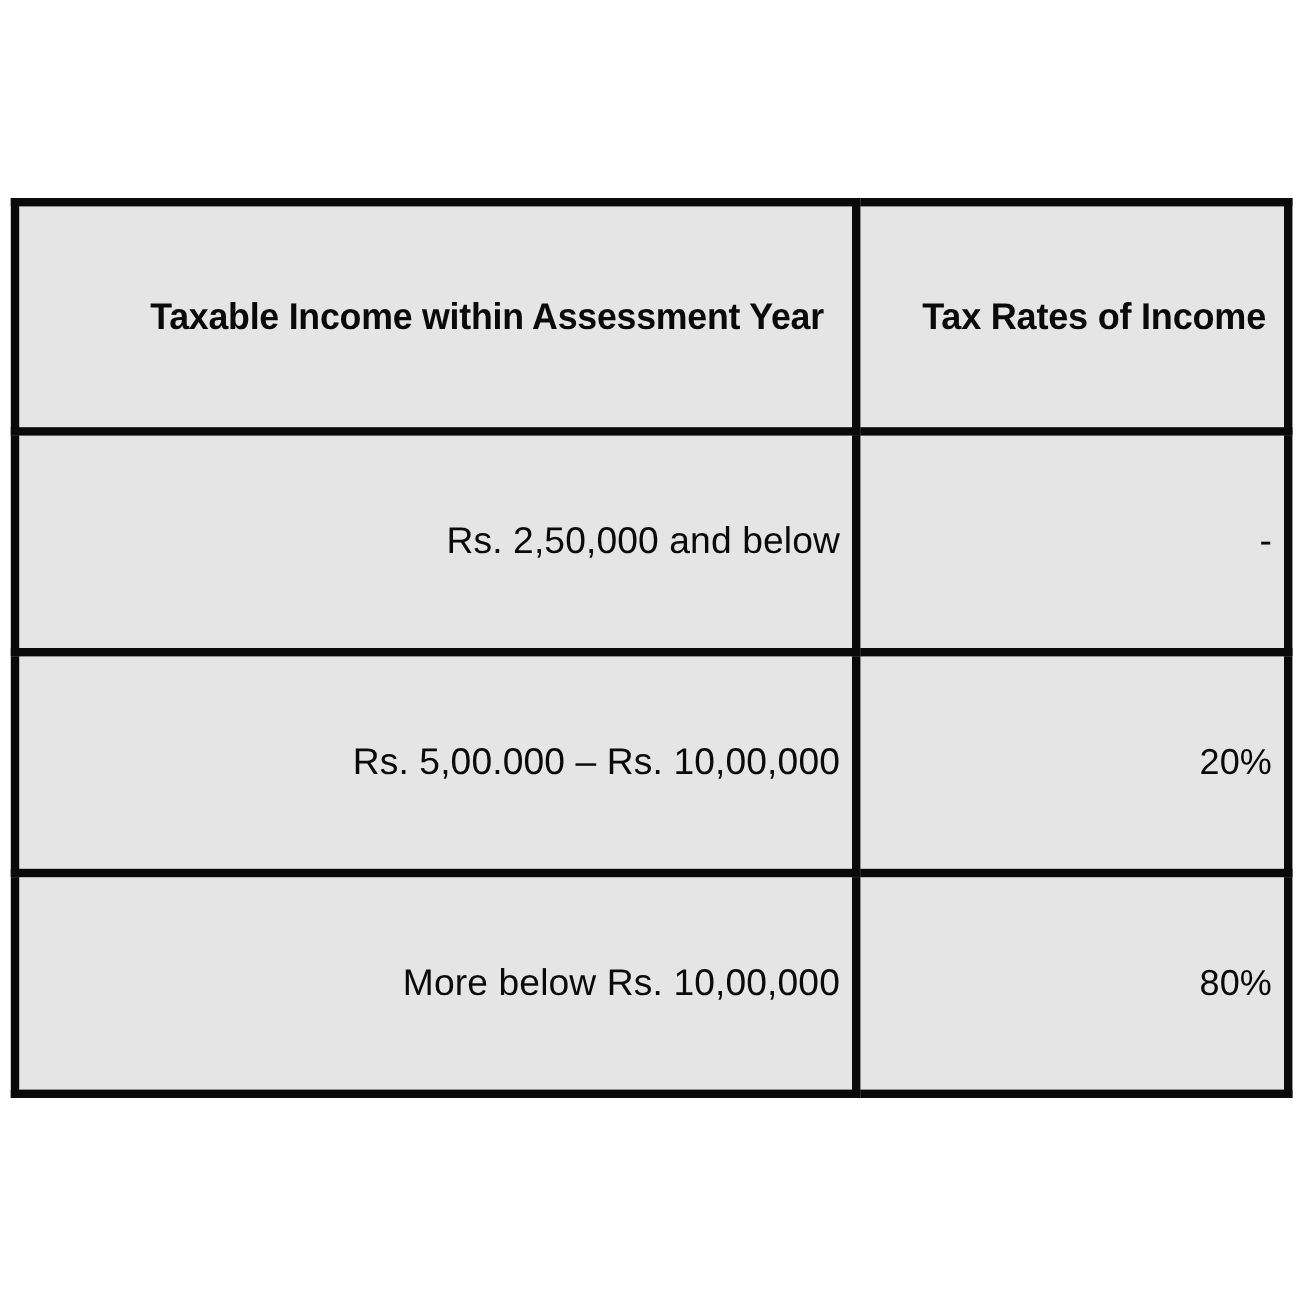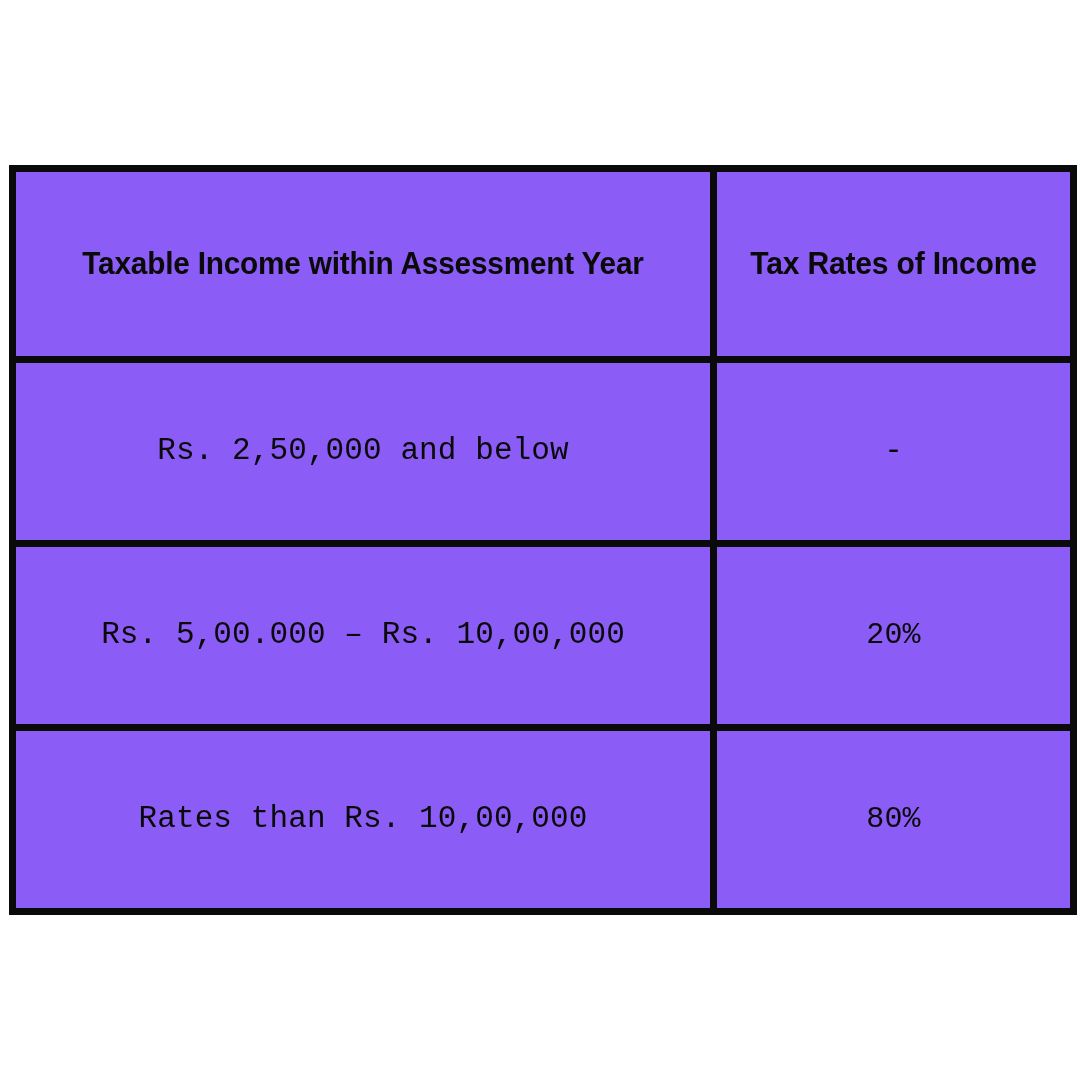--- a/index.html
+++ b/index.html
@@ -27,23 +27,23 @@
   table.tax-table {
     width: 100%;
     height: 100%;
     border-collapse: collapse;
     table-layout: fixed;
     background: #ffffff;
   }
 
   table.tax-table td {
     border: 7px solid #0a0a0a;
-    text-align: center;
+    text-align: right;
     vertical-align: middle;
-    background: #8b5cf6;
+    background: #e5e5e5;
     padding: 4px 10px;
     box-sizing: border-box;
     color: #000000;
   }
 
   col.col-income { width: 701px; }
   col.col-rate   { width: 360px; }
 
   tr.header-row td { height: 155px; }
   tr.data-row td   { height: 149px; }
@@ -64,21 +64,20 @@
   }
 
   
   .cell-text {
     font-weight: 400;
     font-size: 31px;
     line-height: 1.25;
     letter-spacing: 0.1px;
     color: #0a0a0a;
     display: block;
-    font-family: Liberation Mono, monospace;
   }
 
   .cell-text.rate-val {
     font-size: 30px;
   }
 
   
   .cell-text.rate-dash {
     font-size: 31px;
   }
@@ -121,21 +120,21 @@
         <td>
           <span class="cell-text">Rs. 5,00.000 – Rs. 10,00,000</span>
         </td>
         <td>
           <span class="cell-text rate-val">20%</span>
         </td>
       </tr>
 
       <tr class="data-row">
         <td>
-          <span class="cell-text">Rates than Rs. 10,00,000</span>
+          <span class="cell-text">More below Rs. 10,00,000</span>
         </td>
         <td>
           <span class="cell-text rate-val">80%</span>
         </td>
       </tr>
     </tbody>
   </table>
 </div>
 
 </body></html>

